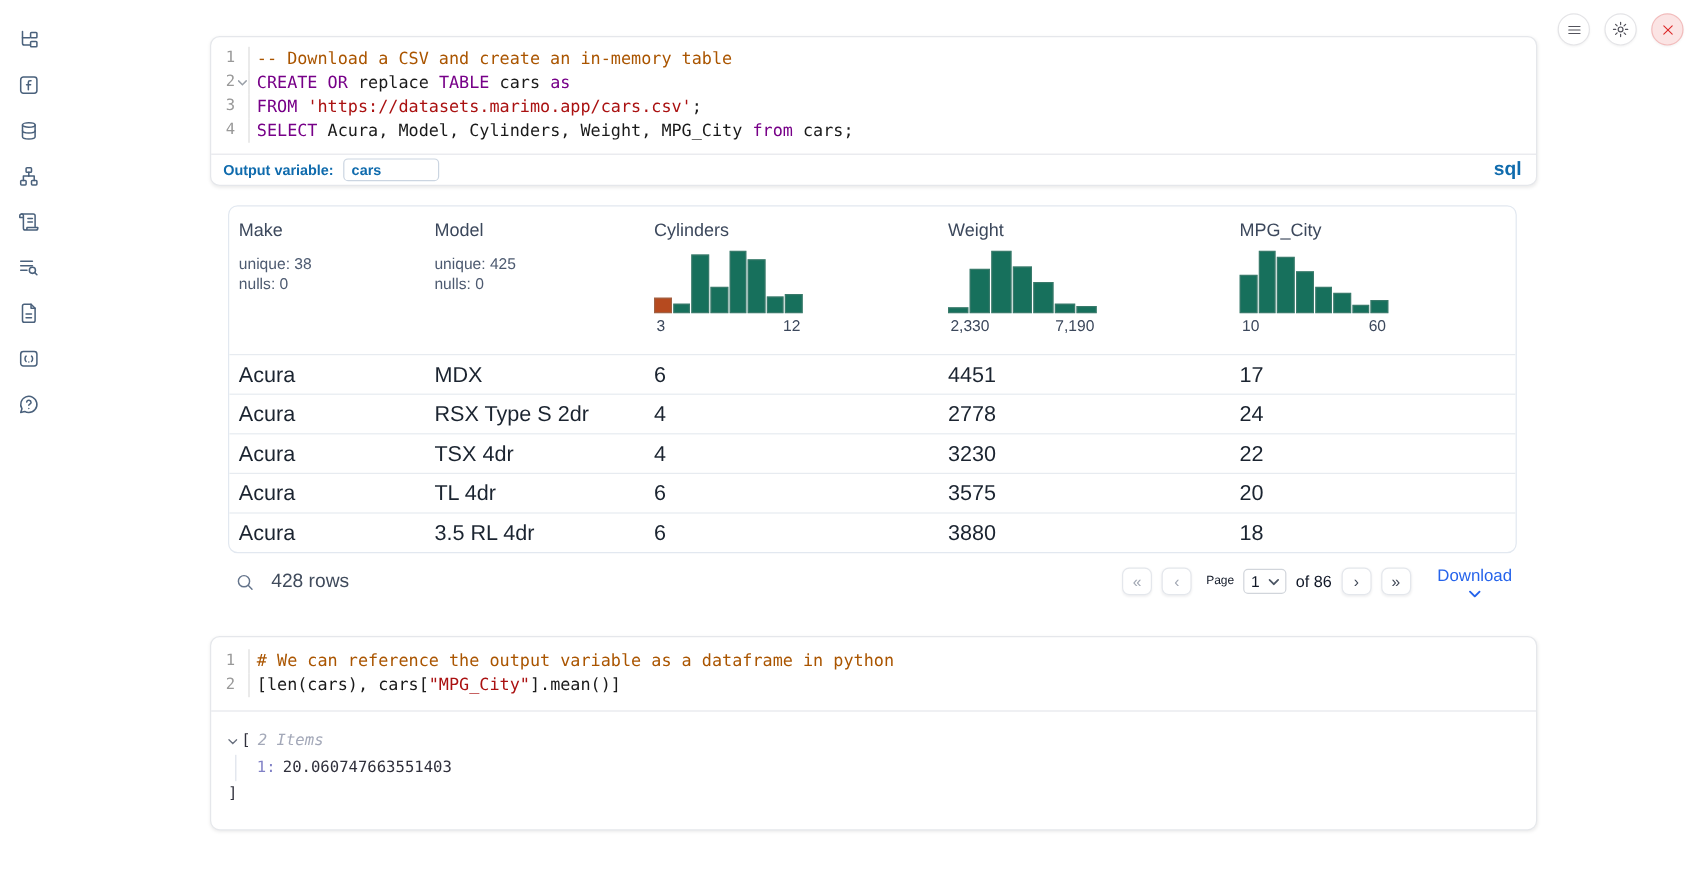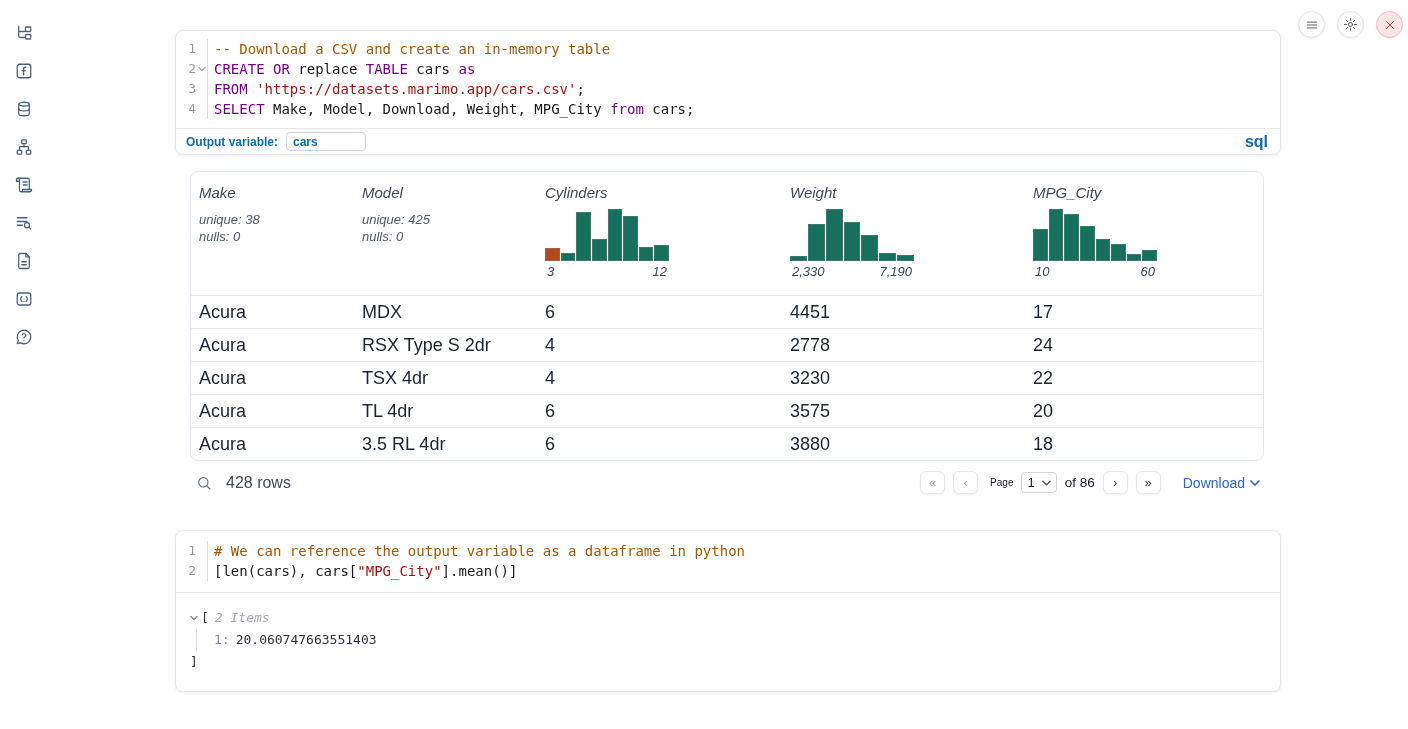--- a/index.html
+++ b/index.html
@@ -39,21 +39,21 @@
   
   .outvar-bar { border-top:1px solid #e5e7eb; height:26px; display:flex; align-items:center; padding:0 12px 0 10px; }
   .outvar-label { font-size:12px; font-weight:bold; color:#0f6bad; }
   .outvar-input { margin-left:8px; width:80px; height:19px; border:1px solid #cbd5e1; border-radius:4px; padding:0 6px; font:bold 12px "Liberation Sans", sans-serif; color:#0f6bad; outline:none; }
   .lang-badge { margin-left:auto; font-size:16px; font-weight:bold; color:#0f6bad; }
 
   
   .table-section { position:absolute; top:141px; left:15px; width:1074px; }
   .table-box { border:1px solid #e2e8f0; border-radius:8px; overflow:hidden; background:#fff; }
   .grid-cols { display:grid; grid-template-columns:163px 183px 245px 243px 240px; }
-  .thead { height:123px;font-style:italic; }
+  .thead { height:123px; }
   .th { padding:12px 8px 6px; }
   .th-label { font-size:15px; color:#3c485c; }
   .th-stats { margin-top:10px; font-size:13px; color:#4d5a70; line-height:17px; }
   .hist { margin-top:8px; width:124px; }
   .hist-bars { height:52px; display:flex; align-items:flex-end; gap:1px; }
   .bar { flex:1; border:1px solid rgba(120,140,135,.35); }
   .hist-labels { display:flex; justify-content:space-between; font-size:13px; color:#3c485c; margin-top:3px; padding:0 2px; }
   .tr { height:33px; border-top:1px solid #e7ebf0; align-items:center; font-size:18px; color:#1b2430; }
   .td { padding:0 8px; white-space:nowrap; overflow:hidden; }
 
@@ -63,21 +63,21 @@
   .tf-left svg { stroke:#64748b; fill:none; stroke-width:1.8; stroke-linecap:round; }
   .row-count { font-size:16px; color:#404b5c; }
   .tf-right { display:flex; align-items:center; gap:8px; }
   .pg-btn { width:25px; height:23px; border:1px solid #e4e7ec; border-radius:6px; background:#fff; box-shadow:0 1px 2px rgba(16,24,40,.06); display:flex; align-items:center; justify-content:center; font-size:13px; cursor:pointer; }
   .pg-btn.disabled { color:#a1a7b3; }
   .pg-btn.enabled { color:#3f4756; }
   .page-label { font-size:10px; color:#111827; margin-left:4px; }
   .page-select { height:21px; border:1px solid #d1d5db; border-radius:4px; display:flex; align-items:center; padding:0 5px; gap:7px; font-size:13px; color:#111827; background:#fff; cursor:pointer; }
   .page-select svg, .download svg { stroke:#4b5563; fill:none; stroke-width:1.6; stroke-linecap:round; }
   .of-label { font-size:13.5px; color:#111827; }
-  .download { color:#2563eb; font-size:14px; display:flex; align-items:center; gap:5px; margin-left:14px; cursor:pointer; }
+  .download { color:#2563eb; font-size:14px; display:flex; align-items:center; gap:5px; margin-left:14px; cursor:pointer;flex-direction:column; }
   .download svg { stroke:#2563eb; }
 
   
   .out-area { border-top:1px solid #e5e7eb; padding:14px 14px 18px; font:13px/22px "DejaVu Sans Mono", monospace; color:#30303c; }
   .tree-head { display:flex; align-items:center; }
   .tree-head svg { stroke:#6b7280; fill:none; stroke-width:1.4; stroke-linecap:round; margin-right:3px; }
   .bracket { color:#30303c; }
   .items-label { color:#a3a8b8; font-style:italic; margin-left:6px; }
   .tree-entries { margin-left:6px; border-left:1px solid #dde1ea; padding-left:17px; }
   .idx { color:#8181c6; }
@@ -210,21 +210,21 @@
             <span class="ln">3</span>
             <div class="fold"></div>
           </div>
           <div class="code-text"><span class="tok-keyword">FROM</span><span class="tok-plain"> </span><span class="tok-string">'https://datasets.marimo.app/cars.csv'</span><span class="tok-plain">;</span></div>
         </div>
         <div class="code-line">
           <div class="gutter">
             <span class="ln">4</span>
             <div class="fold"></div>
           </div>
-          <div class="code-text"><span class="tok-keyword">SELECT</span><span class="tok-plain"> Make, Model, Download, Weight, MPG_City </span><span class="tok-keyword">from</span><span class="tok-plain"> cars;</span></div>
+          <div class="code-text"><span class="tok-keyword">SELECT</span><span class="tok-plain"> Acura, Model, Cylinders, Weight, MPG_City </span><span class="tok-keyword">from</span><span class="tok-plain"> cars;</span></div>
         </div>
       </div>
     <div class="outvar-bar">
       <span class="outvar-label">Output variable:</span>
       <input class="outvar-input" value="cars" style="">
       <span class="lang-badge">sql</span>
     </div>
   </section>
 
   <section class="table-section">

